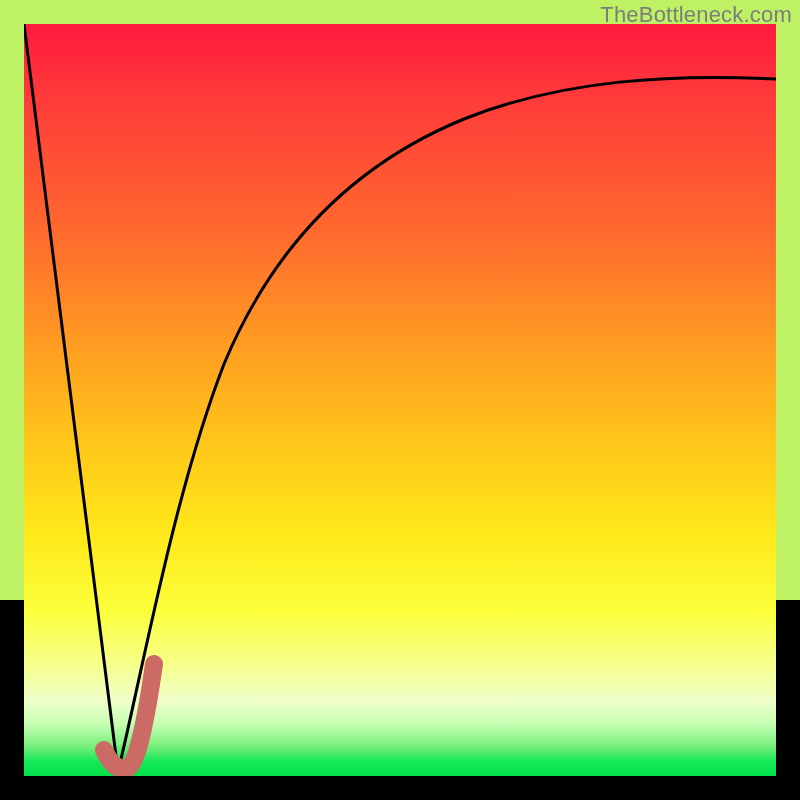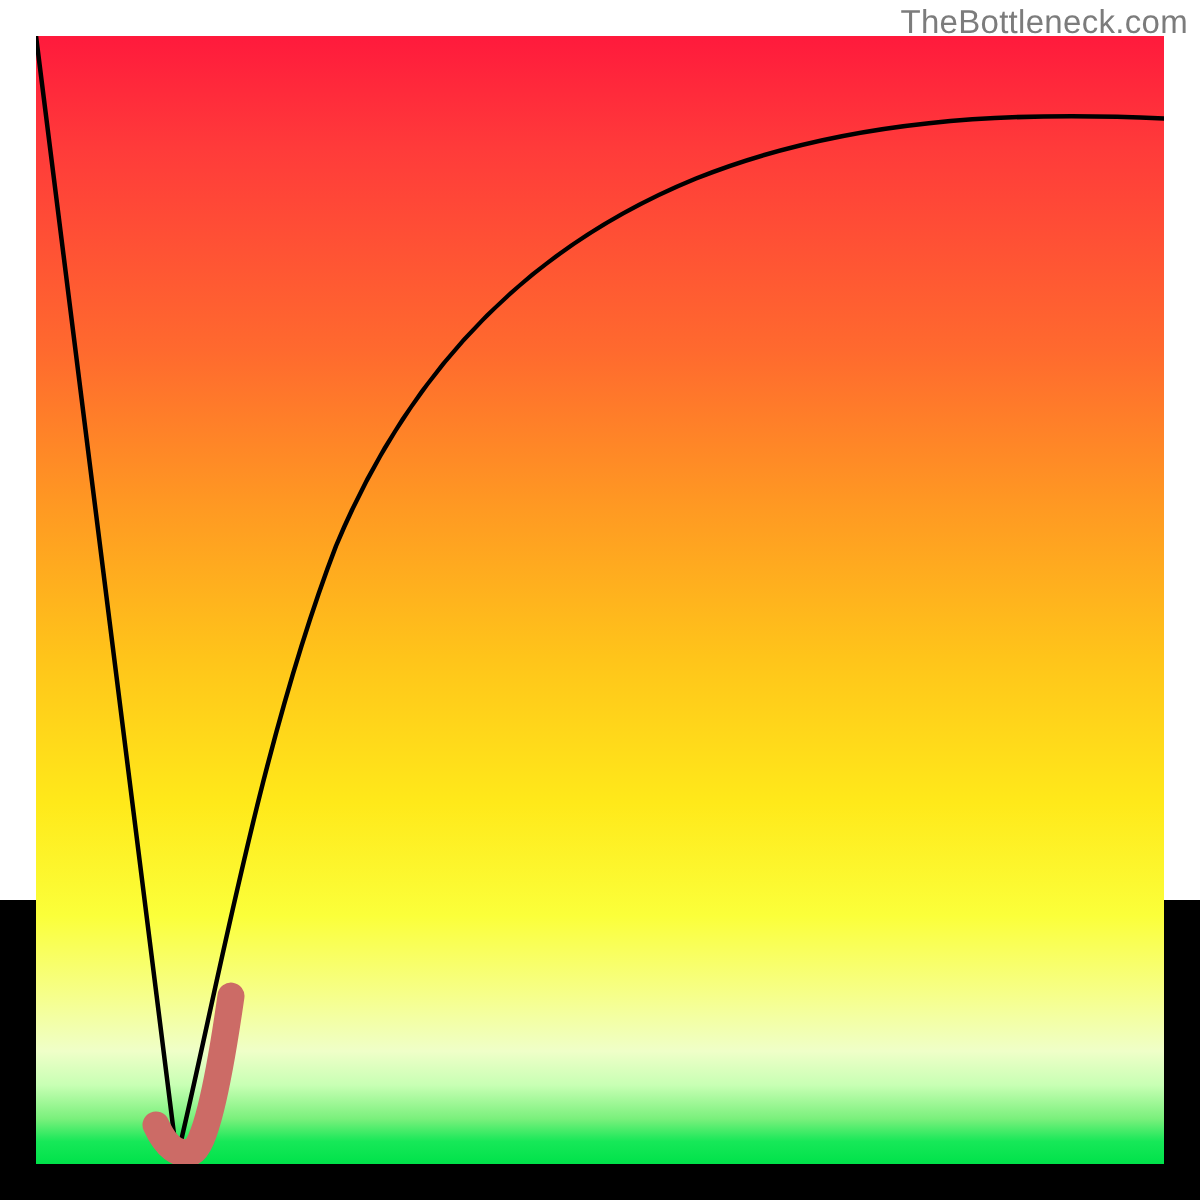--- a/index.html
+++ b/index.html
@@ -10,21 +10,21 @@
     background: #000;
     overflow: hidden;
     font-family: Arial, Helvetica, sans-serif;
   }
   .frame {
     position: absolute;
     left: 0;
     top: 0;
     width: 800px;
     height: 600px;
-    background: #ffffff;
+    background: #bef264;
   }
   .plot {
     position: absolute;
     left: 24px;
     top: 24px;
     width: 752px;
     height: 752px;
     
     background: linear-gradient(
       to bottom,

